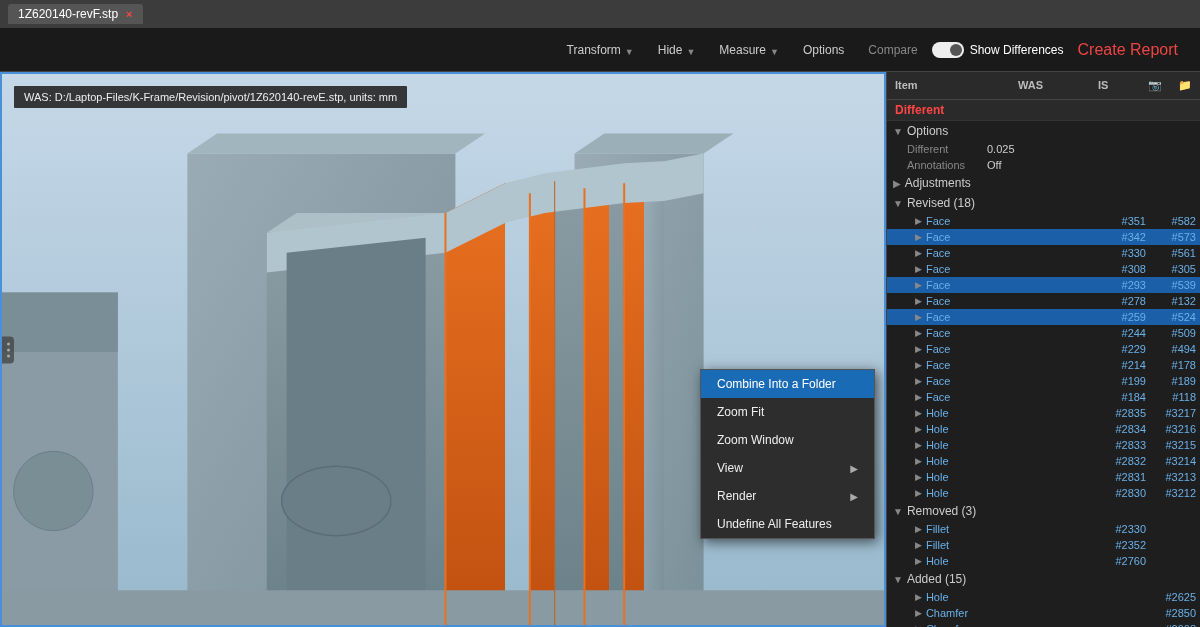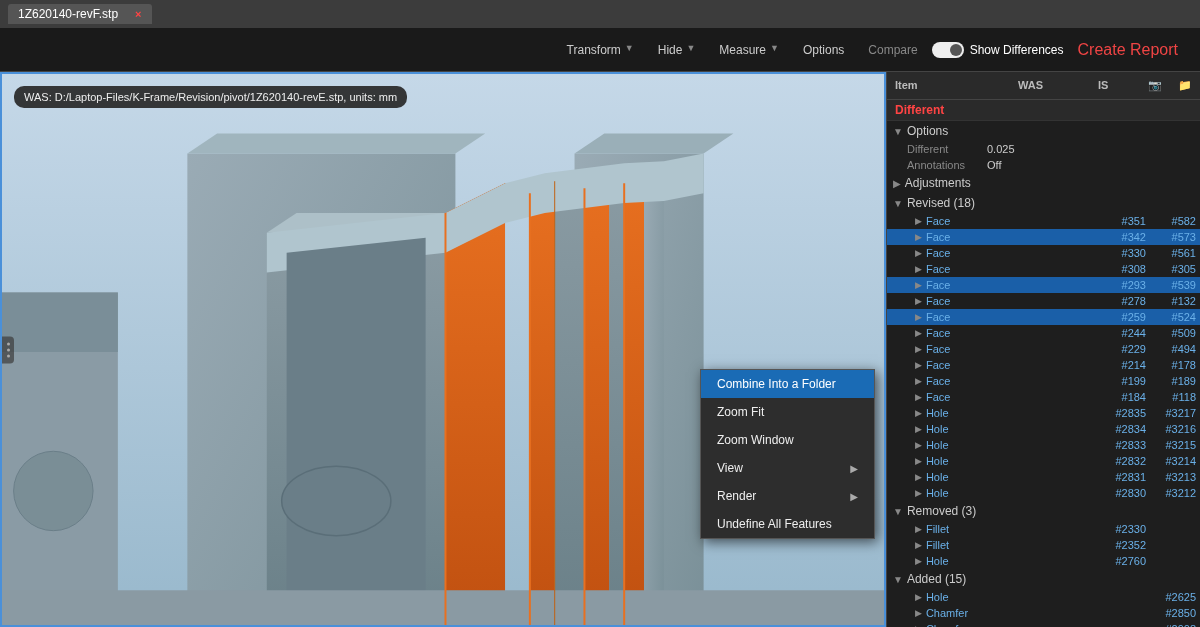--- a/index.html
+++ b/index.html
@@ -22,21 +22,21 @@
       padding: 0 8px;
       gap: 8px;
     }
     #title-bar .tab {
       background: #555;
       color: #fff;
       padding: 3px 10px;
       font-size: 12px;
       display: flex;
       align-items: center;
-      gap: 17px;
+      gap: 8px;
       border-radius: 3px 3px 0 0;
     }
     #title-bar .tab .close-x {
       color: #ff4444;
       font-weight: bold;
       cursor: pointer;
       font-size: 11px;
     }
 
     
@@ -51,21 +51,21 @@
     }
     .toolbar-spacer { flex: 1; }
     .toolbar-btn {
       background: transparent;
       color: #ccc;
       border: none;
       padding: 5px 10px;
       font-size: 12px;
       cursor: pointer;
       display: flex;
-      align-items: flex-start;
+      align-items: flex-end;
       gap: 4px;
       border-radius: 3px;
     }
     .toolbar-btn .arrow { font-size: 9px; color: #888; }
     .toolbar-compare { color: #888; }
     .toolbar-toggle {
       display: flex;
       align-items: center;
       gap: 6px;
     }
@@ -114,21 +114,21 @@
 
     
     #tooltip {
       position: absolute;
       top: 12px;
       left: 12px;
       background: rgba(40,40,40,0.92);
       color: #eee;
       padding: 5px 10px;
       font-size: 11px;
-      border-radius: 10px;
+      border-radius: 1px;
       z-index: 10;
       pointer-events: none;
     }
 
     
     #left-handle {
       position: absolute;
       left: 0;
       top: 50%;
       transform: translateY(-50%);

